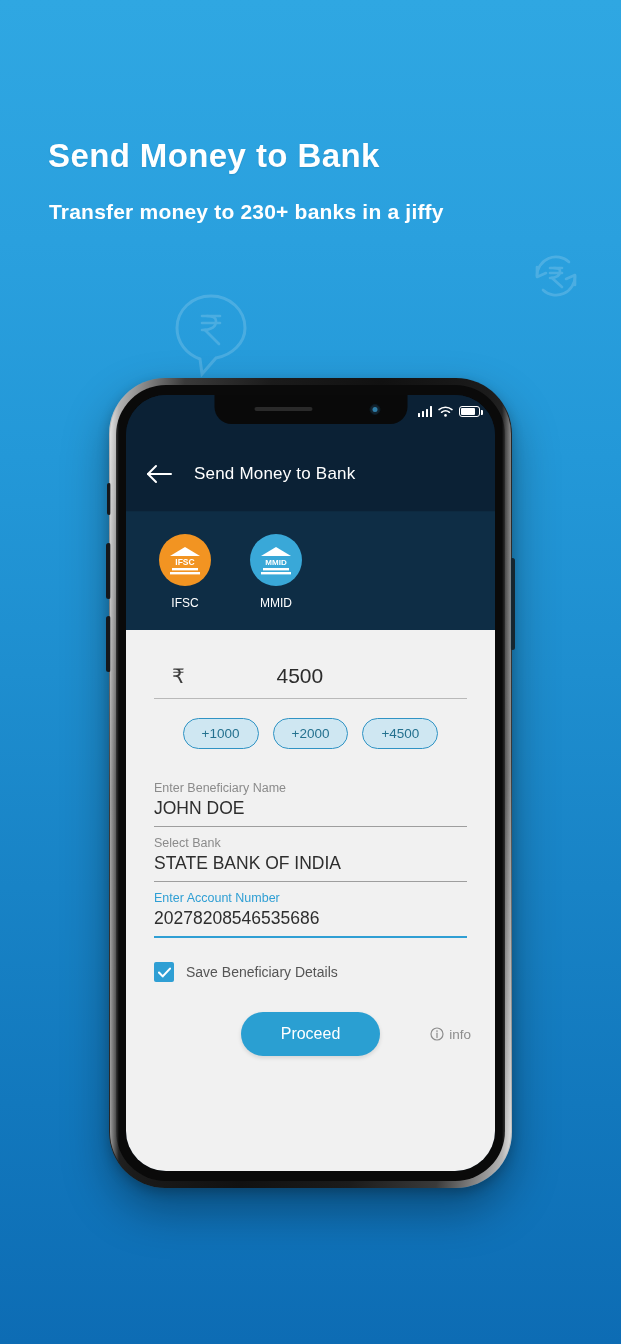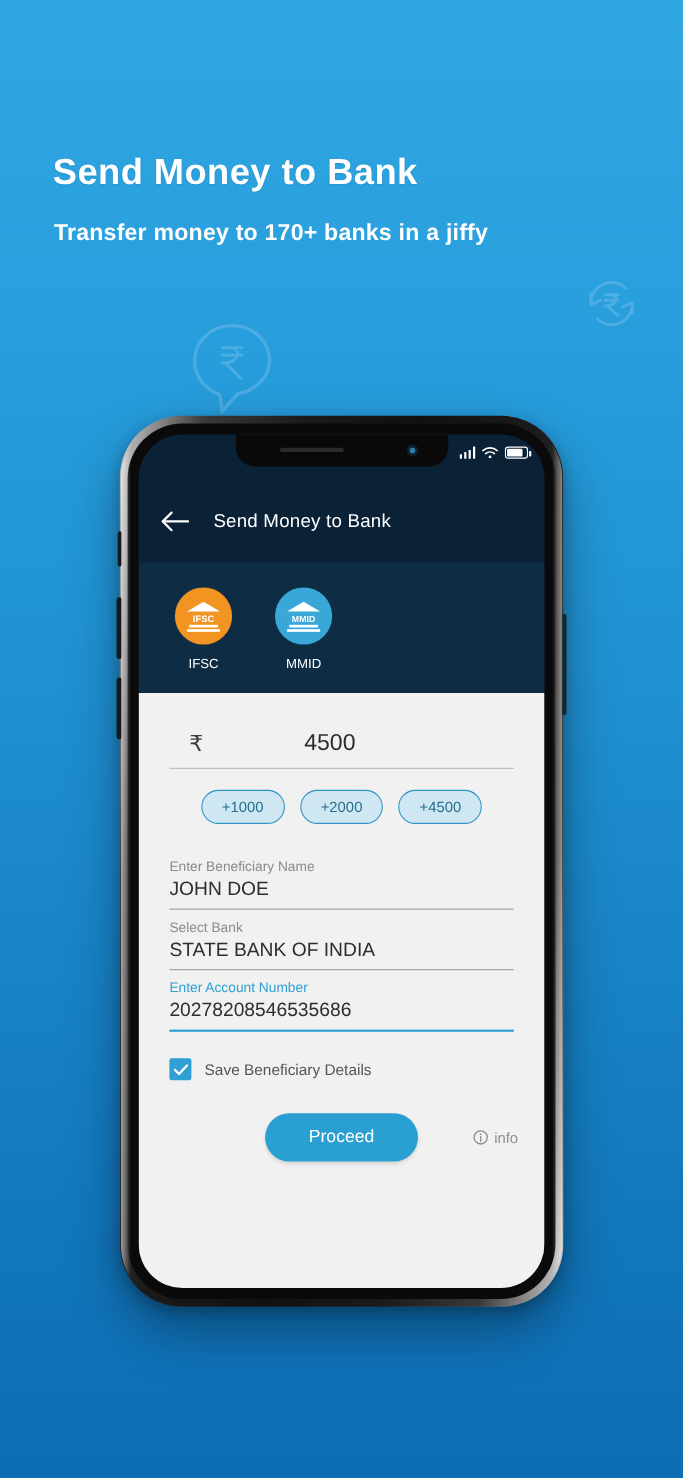--- a/index.html
+++ b/index.html
@@ -349,21 +349,21 @@
       <path d="M46 36 L46 26 L37 30" stroke-linejoin="round"></path>
       <path d="M21 19 H33"></path>
       <path d="M21 24 H33"></path>
       <path d="M21 29 C28 29 31 26 31 22 C31 19.5 28 19 25 19"></path>
       <path d="M23 29 L33 38"></path>
     </g>
   </svg>
 </div>
 
 <div class="headline">Send Money to Bank</div>
-<div class="subhead">Transfer money to 170+ banks in a jiffy</div>
+<div class="subhead">Transfer money to 230+ banks in a jiffy</div>
 
 <div id="phone">
   <div class="frame-outer"></div>
   <div class="frame-inner"></div>
 
   <div class="btn-side" id="btn-mute"></div>
   <div class="btn-side" id="btn-volup"></div>
   <div class="btn-side" id="btn-voldn"></div>
   <div class="btn-side" id="btn-power"></div>
 

